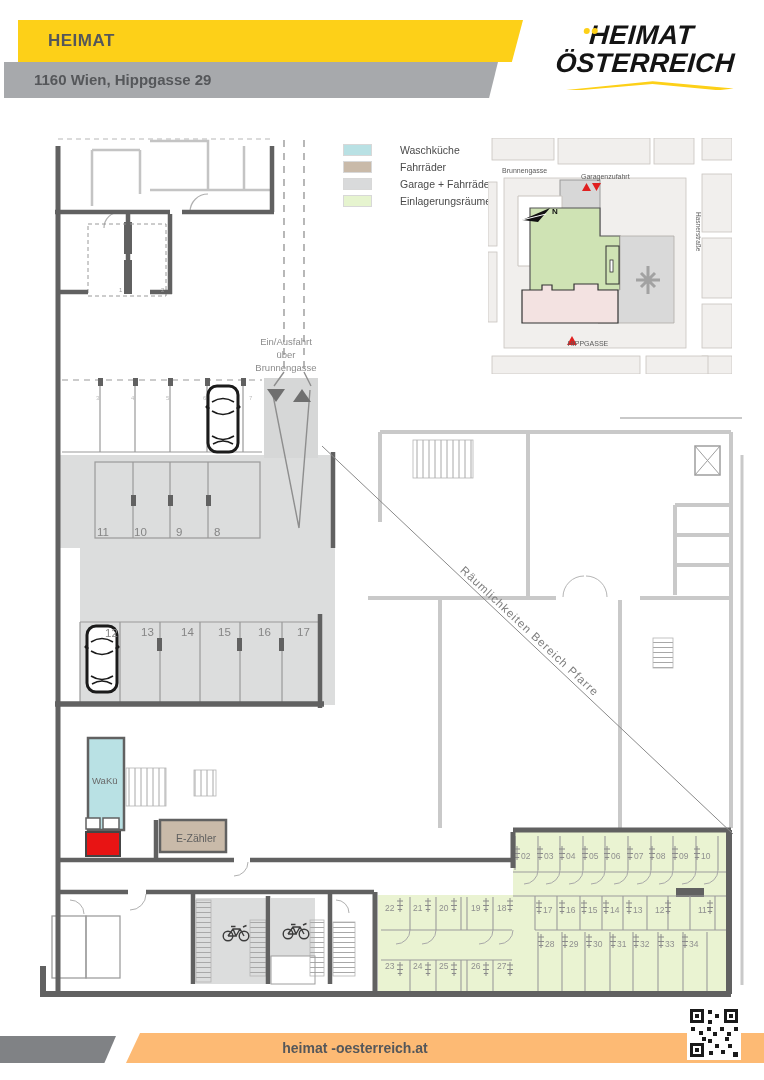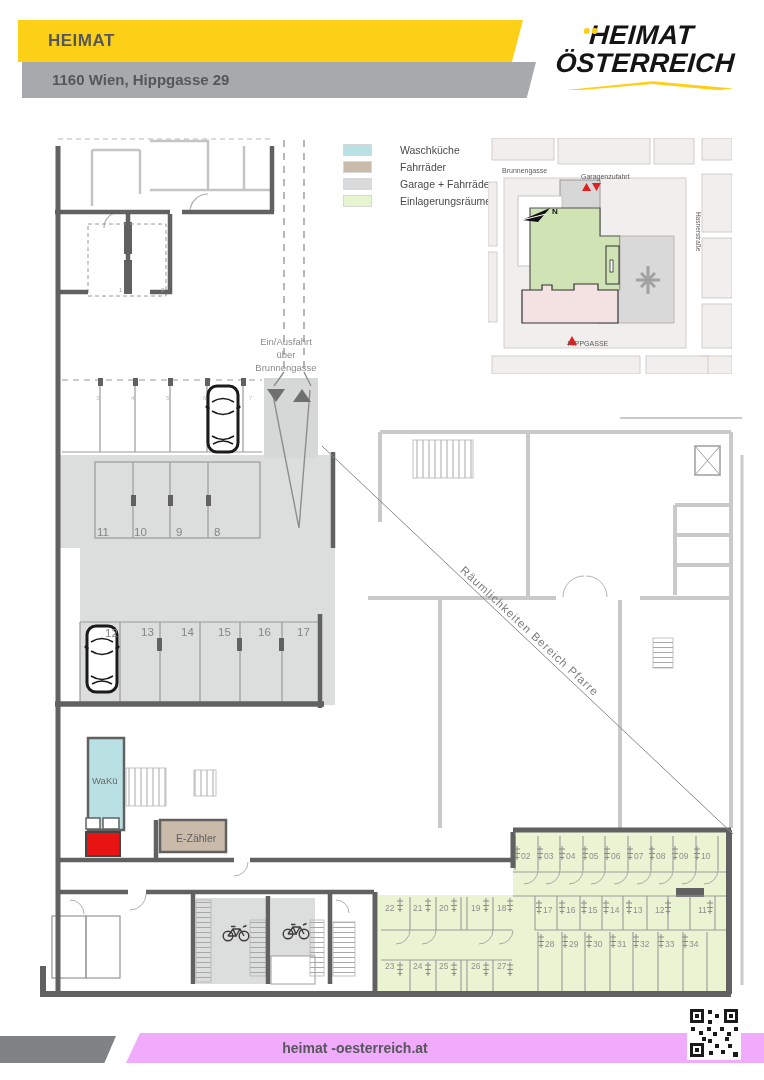--- a/index.html
+++ b/index.html
@@ -2,43 +2,43 @@
 <html><head>
 <meta charset="utf-8">
 <style>
   html,body{margin:0;padding:0;background:#e8e8e8;}
   .page{position:relative;width:764px;height:1080px;background:#fff;margin:0 auto;
         font-family:"Liberation Sans",sans-serif;overflow:hidden;}
   
   .bar-yellow{position:absolute;left:18px;top:20px;width:505px;height:42px;background:#fdd018;
               clip-path:polygon(0 0,100% 0,97.8% 100%,0 100%);}
   .bar-yellow span{position:absolute;left:30px;top:11px;font-size:17px;font-weight:bold;color:#55575a;letter-spacing:.5px;}
-  .bar-gray{position:absolute;left:22px;top:62px;width:494px;height:36px;background:#a7a9ac;
-            clip-path:polygon(0 0,100% 0,98.2% 100%,0 100%);padding-left:20px;}
+  .bar-gray{position:absolute;left:4px;top:62px;width:494px;height:36px;background:#a7a9ac;
+            clip-path:polygon(0 0,100% 0,98.2% 100%,0 100%);}
   .bar-gray span{position:absolute;left:30px;top:9px;font-size:15px;font-weight:bold;color:#55575a;}
   .logo{position:absolute;left:556px;top:22px;width:200px;color:#141414;font-weight:bold;font-style:italic;transform:skewX(-4deg);}
   .logo .l1{font-size:27px;line-height:1;padding-left:32px;letter-spacing:.5px;}
   .logo .l2{font-size:27px;line-height:1.05;letter-spacing:.2px;}
   .logo .dots{position:absolute;left:26px;top:-2px;width:20px;height:7px;}
   .logo .dots i{display:inline-block;width:6px;height:6px;border-radius:50%;background:#fdd018;margin-right:2px;}
   .logo .roof{margin:4px 0 0 10px;width:170px;height:9px;background:#fdd018;
               clip-path:polygon(0 100%,52% 0,100% 80%,91% 100%,52% 30%,9% 100%);}
   .contact{position:absolute;left:50px;top:117px;width:700px;font-size:10.5px;color:#808285;white-space:pre;}
   
   .legend{position:absolute;left:343px;top:141px;}
   .legend .row{display:flex;align-items:center;height:17px;}
   .legend .sw{width:27px;height:10px;margin-right:28px;border:1px solid #d8d8d8;}
   .legend .lb{font-size:10.5px;color:#4a4a4a;}
   
   svg{position:absolute;left:0;top:0;}
   svg text{font-family:"Liberation Sans",sans-serif;}
   
   .foot-gray{position:absolute;left:0;top:1036px;width:116px;height:27px;background:#808285;
              clip-path:polygon(0 0,100% 0,90% 100%,0 100%);}
-  .foot-yellow{position:absolute;left:126px;top:1033px;width:638px;height:30px;background:#f0abfc;
+  .foot-yellow{position:absolute;left:126px;top:1033px;width:638px;height:30px;background:#fdba74;
                clip-path:polygon(2.2% 0,100% 0,100% 100%,0 100%);}
   .foot-yellow span{position:absolute;left:0;right:180px;top:7px;text-align:center;
                     font-size:14px;font-weight:bold;color:#55575a;}
   .qr{position:absolute;left:687px;top:1006px;}
 </style>
 </head>
 <body>
 
 <div class="page">
 

